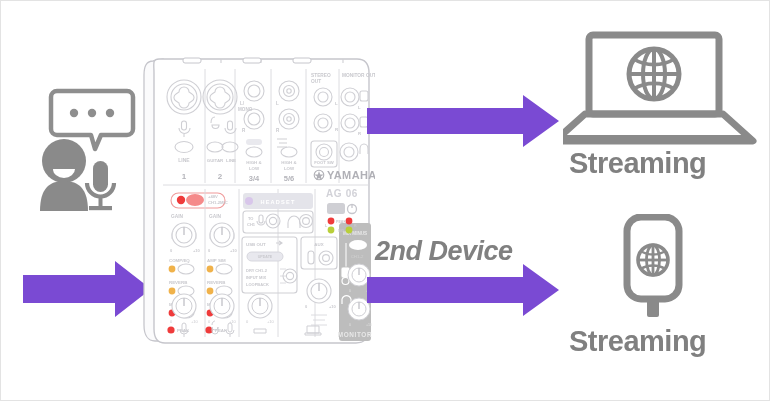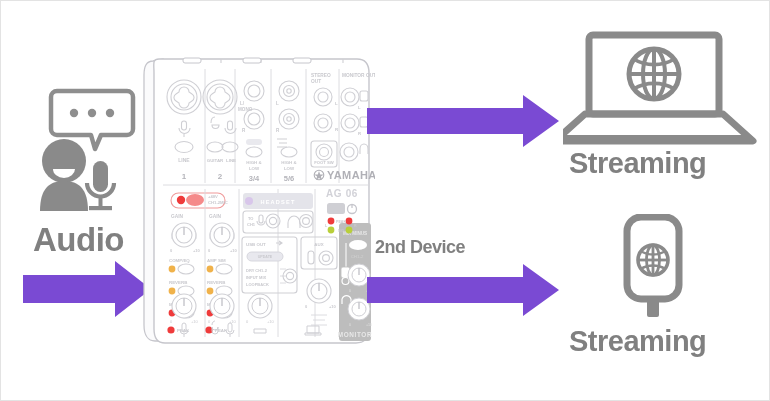--- a/index.html
+++ b/index.html
@@ -24,21 +24,21 @@
     color:#808080;
     font-weight:bold;
     font-family:"Liberation Sans", sans-serif;
     letter-spacing:-0.5px;
     white-space:nowrap;
     line-height:1;
     user-select:none;
   }
   #label-audio      {left:32px;  top:222px; font-size:33px;}
   #label-host       {left:374px; top:62px;  font-size:27px;}
-  #label-2nd        {left:374px; top:237px; font-size:18px;}
+  #label-2nd        {left:374px; top:237px; font-size:27px;font-style:italic;}
   #label-stream-top {left:568px; top:148px; font-size:29px;}
   #label-stream-bot {left:568px; top:326px; font-size:29px;}
 
   
   .arrow{position:absolute;}
   .arrow svg{display:block;}
 
   
   .icon{position:absolute;}
   .icon svg{display:block;}
@@ -74,21 +74,20 @@
 
       <g>
         <rect x="70" y="84" width="15" height="31" rx="7.5" fill="#8a8a8a"></rect>
         <path d="M64 106 a13.5 13.5 0 0 0 27 0" fill="none" stroke="#8a8a8a" stroke-width="4.2"></path>
         <rect x="75.5" y="118" width="4" height="12" fill="#8a8a8a"></rect>
         <rect x="66" y="129" width="23" height="4.2" fill="#8a8a8a"></rect>
       </g>
     </svg>
   </div>
 
-  <div class="lbl" id="label-audio" style="color: rgb(128, 128, 128);">Audio</div>
 
   <div class="arrow" id="arrow-audio" style="left:22px;top:260px;width:128px;height:56px;">
     <svg width="128" height="56" viewBox="0 0 128 56" xmlns="http://www.w3.org/2000/svg">
       <path d="M0 14 H92 V0 L128 28 L92 56 V42 H0 Z" fill="#7a4ad3"></path>
     </svg>
   </div>
 
   <div id="mixer">
     <svg width="232" height="295" viewBox="0 0 232 295" xmlns="http://www.w3.org/2000/svg">
       <defs>

